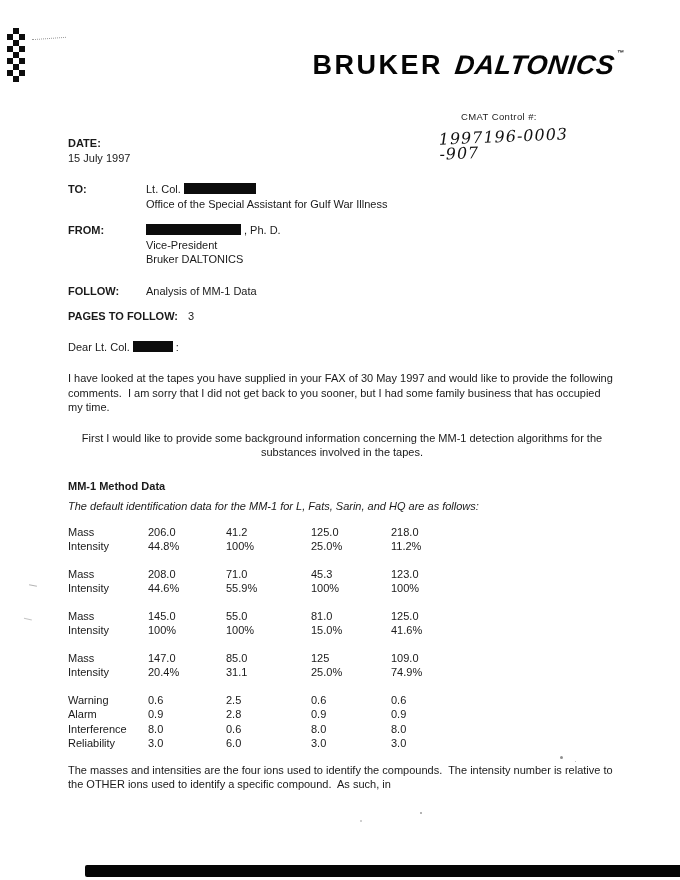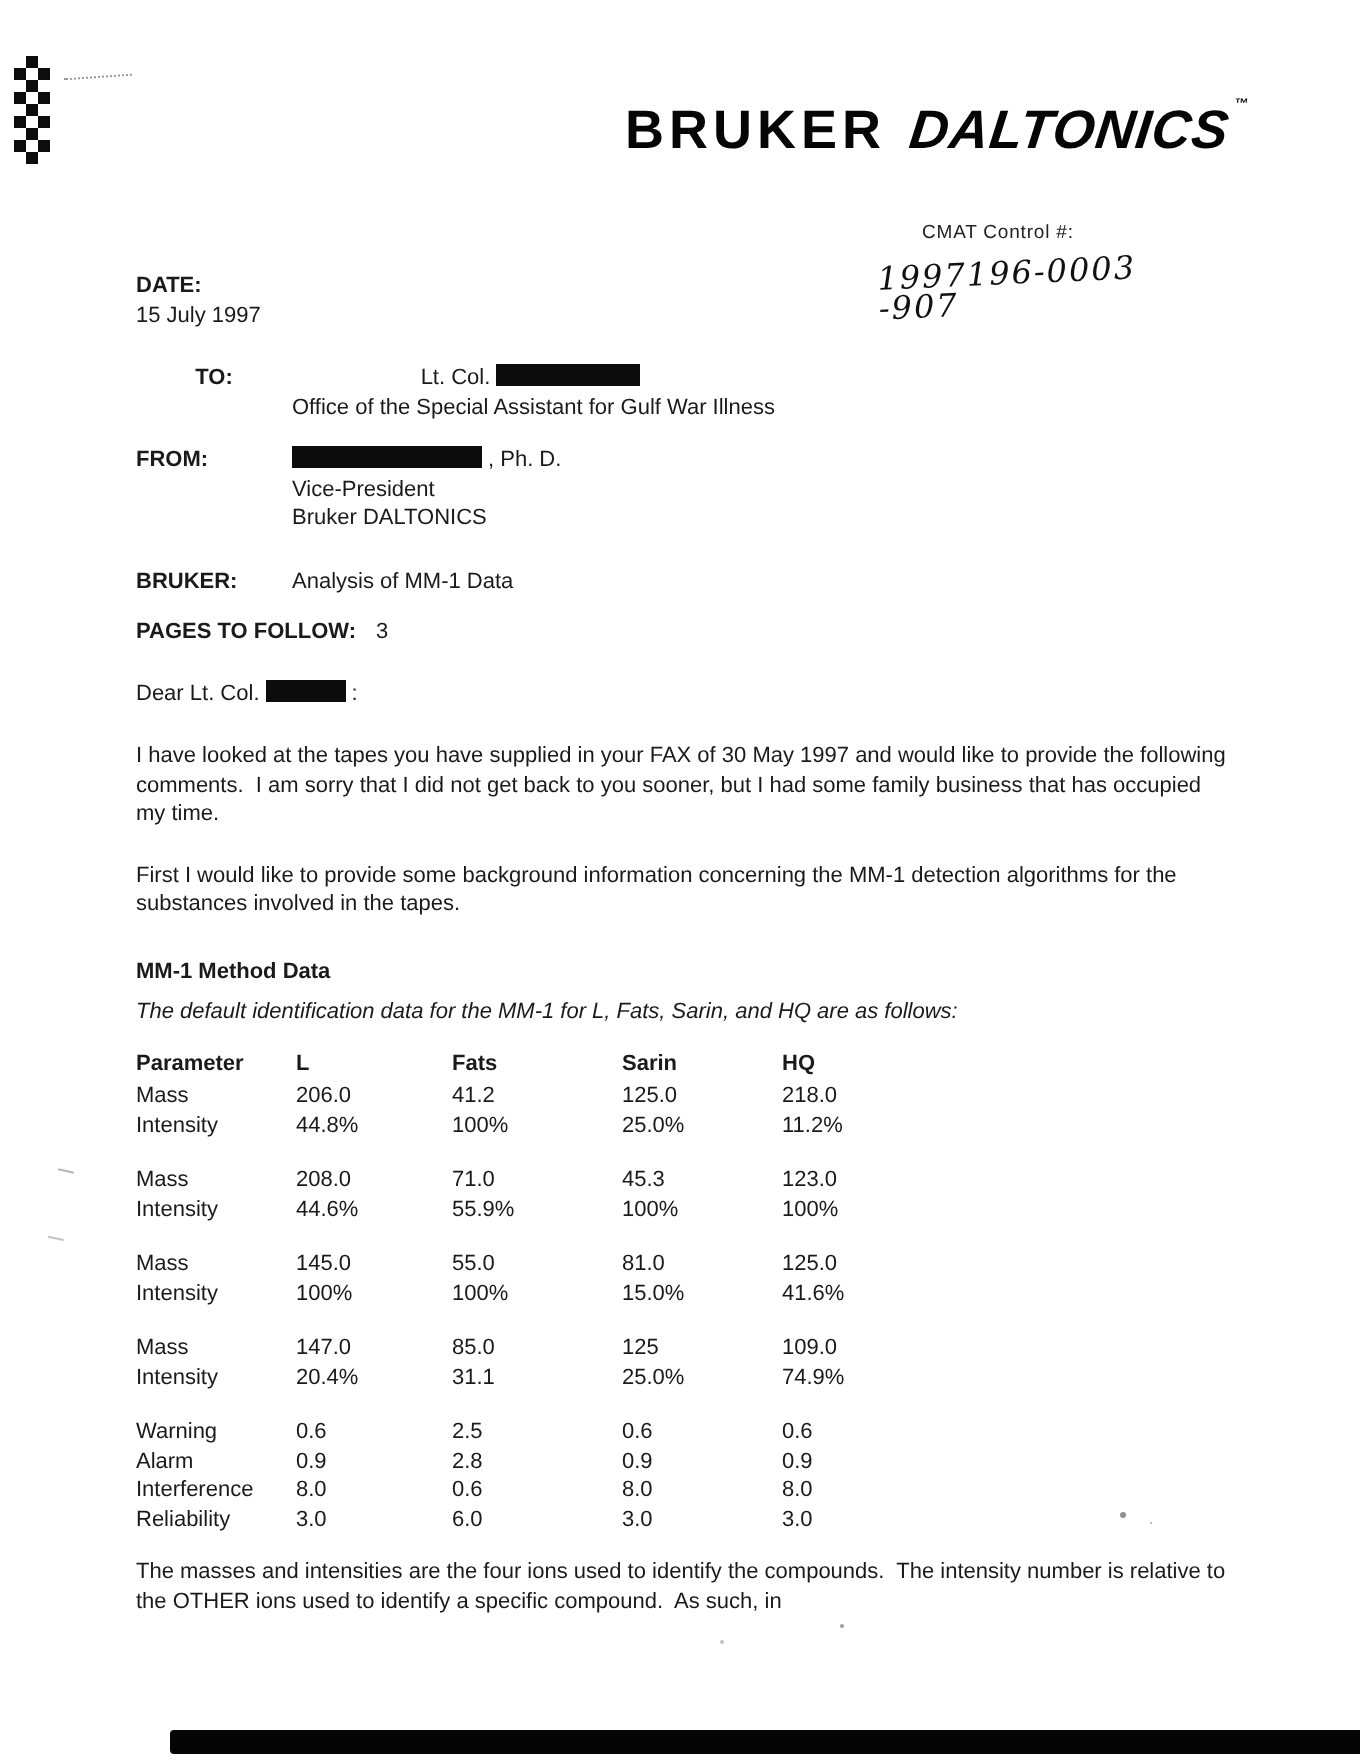--- a/index.html
+++ b/index.html
@@ -26,33 +26,33 @@
   .control .cnumber {
     display:inline-block; margin-top:4px; font-family:"DejaVu Serif", serif; font-style:italic;
     font-size:16px; letter-spacing:1px; transform:rotate(-2.5deg); color:#111;
   }
   
   .memo { position:absolute; left:68px; top:136px; width:548px; }
   .frow { display:flex; }
   .flabel { width:78px; flex-shrink:0; font-weight:700; }
   .fvalue .line { display:block; }
   .mb-date { margin-bottom:17px;flex-direction:column; }
-  .mb-to { margin-bottom:12px;text-align:center; }
+  .mb-to { margin-bottom:12px; }
   .mb-from { margin-bottom:17px; }
   .mb-subject { margin-bottom:11px; }
   .mb-pages { margin-bottom:16px; }
   .pages .plabel { font-weight:700; margin-right:10px; }
   .redact { display:inline-block; height:11px; background:#0c0c0c; vertical-align:-1px; margin:0 3px; }
   .w-to { width:72px; }
   .w-from { width:95px; margin-left:0; }
   .w-dear { width:40px; }
   .salutation { margin-bottom:17px; }
   .para { white-space:pre-wrap; }
   .p1 { margin-bottom:16px; }
-  .p2 { margin-bottom:19px; }
+  .p2 { margin-bottom:19px;text-align:center; }
   .sec-heading { font-weight:700; margin-bottom:6px; }
   .intro { margin-bottom:11px;font-style:italic; }
   
   .tbl { margin-bottom:12px; }
   .trow { display:grid; grid-template-columns:80px 78px 85px 80px 90px; }
   .trow.head { font-weight:700; margin-bottom:2px; }
   .trow.gap { margin-top:13px; }
   
   .artifact { position:absolute; }
   .a1 { left:32px; top:38px; width:34px; height:0; border-top:1px dotted #9a9a9a; transform:rotate(-4deg); }
@@ -100,46 +100,39 @@
     <div class="frow mb-from">
       <span class="flabel">FROM:</span>
       <span class="fvalue">
         <span class="line"><span class="redact w-from"></span><span>, Ph. D.</span></span>
         <span class="line">Vice-President</span>
         <span class="line">Bruker DALTONICS</span>
       </span>
     </div>
 
     <div class="frow mb-subject">
-      <span class="flabel">BRUKER:</span>
+      <span class="flabel">FOLLOW:</span>
       <span class="fvalue">Analysis of MM-1 Data</span>
     </div>
 
     <div class="frow pages mb-pages">
       <span class="plabel">PAGES TO FOLLOW:</span>
       <span class="pvalue">3</span>
     </div>
 
     <div class="salutation"><span>Dear Lt. Col.</span><span class="redact w-dear"></span><span>:</span></div>
 
     <p class="para p1">I have looked at the tapes you have supplied in your FAX of 30 May 1997 and would like to provide the following comments.  I am sorry that I did not get back to you sooner, but I had some family business that has occupied my time.</p>
     <p class="para p2">First I would like to provide some background information concerning the MM-1 detection algorithms for the substances involved in the tapes.</p>
 
     <div class="sec-heading">MM-1 Method Data</div>
 
     <p class="para intro">The default identification data for the MM-1 for L, Fats, Sarin, and HQ are as follows:</p>
 
     <div class="tbl">
-      <div class="trow head">
-        <span>Parameter</span>
-        <span>L</span>
-        <span>Fats</span>
-        <span>Sarin</span>
-        <span>HQ</span>
-      </div>
       <div class="trow">
         <span>Mass</span>
         <span>206.0</span>
         <span>41.2</span>
         <span>125.0</span>
         <span>218.0</span>
       </div>
       <div class="trow">
         <span>Intensity</span>
         <span>44.8%</span>

